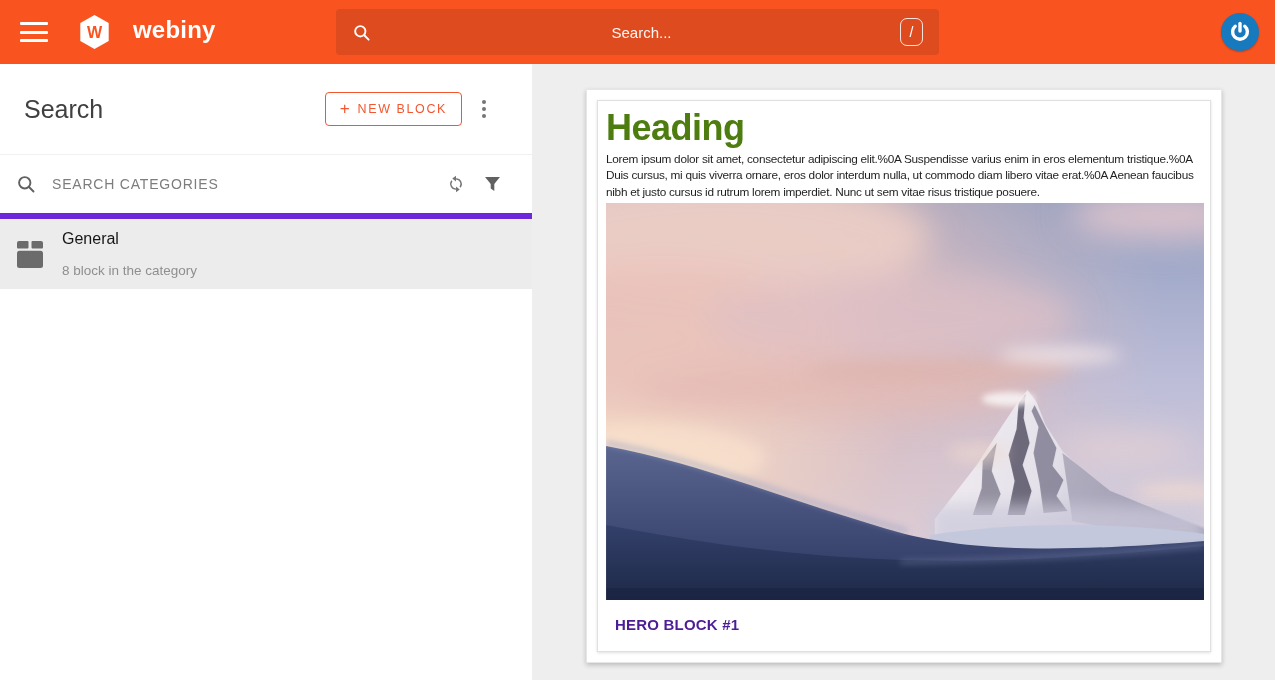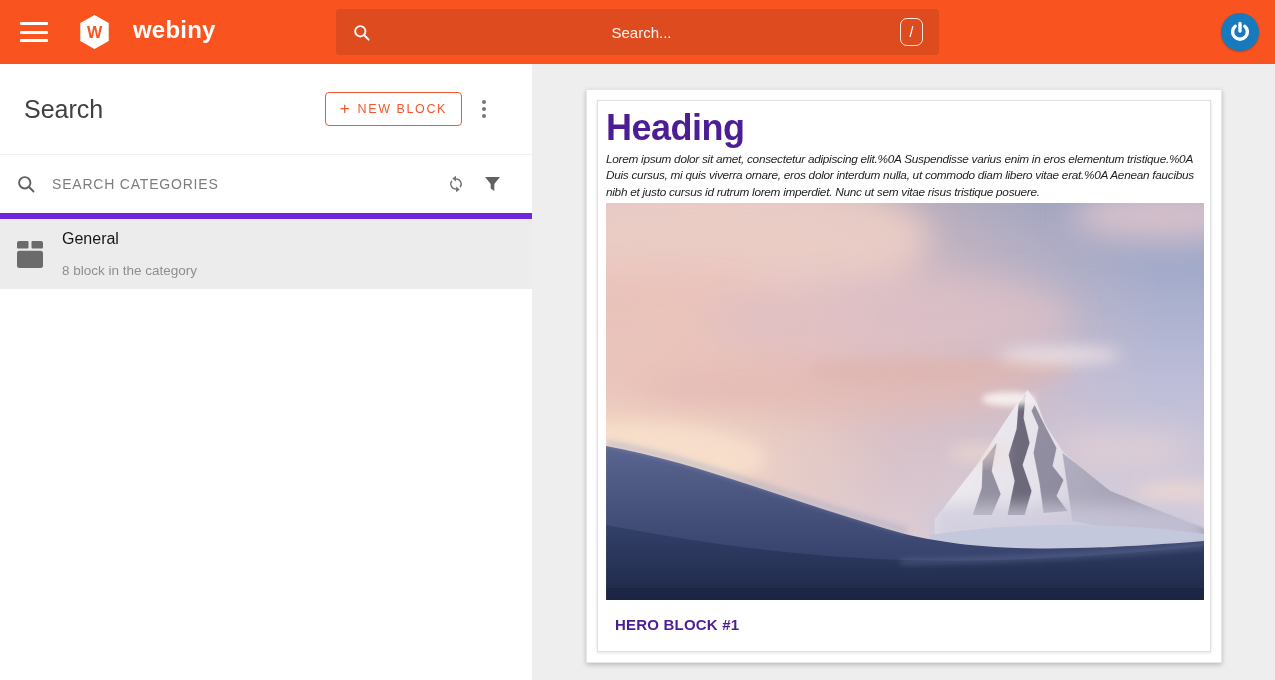--- a/index.html
+++ b/index.html
@@ -107,27 +107,27 @@
     border: 1px solid #e6e6e6; border-radius: 1px;
     box-shadow: 0 2px 5px rgba(0,0,0,0.22);
     padding: 10px; cursor: pointer;
   }
   .block-preview {
     border: 1px solid #e0e0e0; background: #fff;
     box-shadow: 0 1px 3px rgba(0,0,0,0.12);
     padding: 3px 8px 14px 8px;
   }
   .preview-heading {
-    font-size: 36px; font-weight: bold; color: #4c1d95;
+    font-size: 36px; font-weight: bold; color: #4d7c0f;
     letter-spacing: -0.5px; line-height: 1.08; margin: 5px 0 3px 0;
     font-family: "Liberation Sans", sans-serif;
   }
   .preview-body {
     font-size: 11.8px; letter-spacing: -0.28px; line-height: 16.4px;
-    color: #1f1f1f; margin: 0 0 3px 0; font-style: italic;
+    color: #1f1f1f; margin: 0 0 3px 0;
   }
   .hero-image { width: 598px; height: 397px; overflow: hidden; background: #aeb3cd; }
   .hero-image svg { display: block; width: 100%; height: 100%; }
   .block-label {
     margin: 16px 0 4px 9px; font-size: 15px; font-weight: bold;
     letter-spacing: 0.2px; color: #4c1d95;
   }
 </style>
 </head>
 <body>

